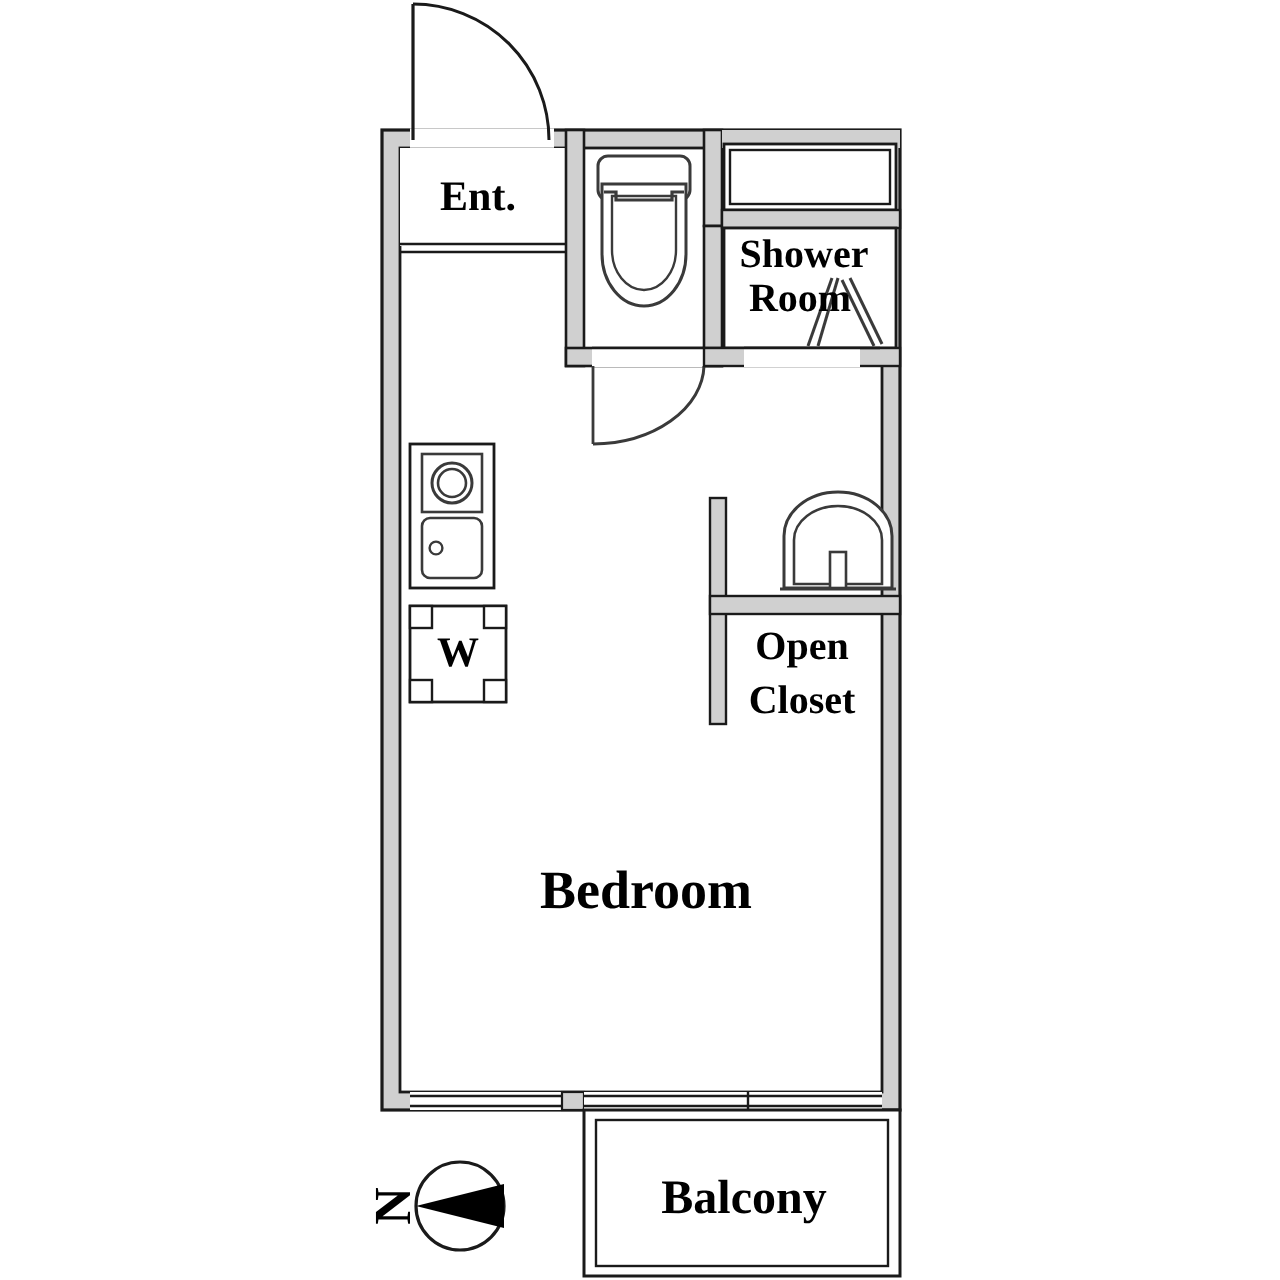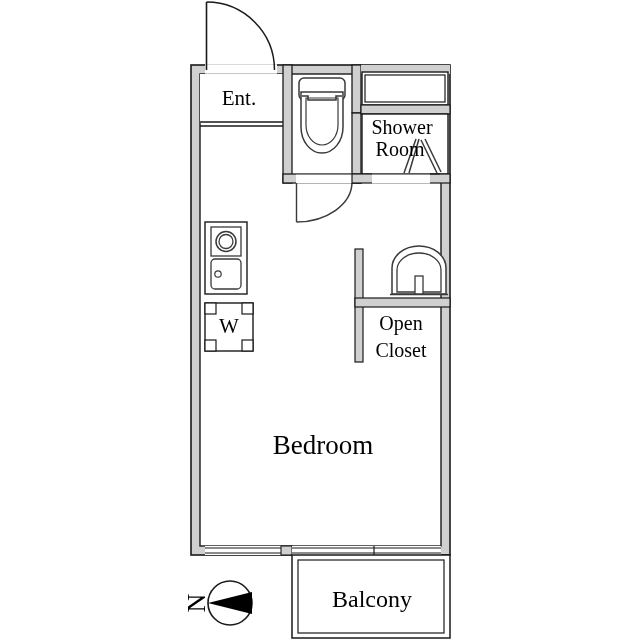--- a/index.html
+++ b/index.html
@@ -12,20 +12,21 @@
     height: 640px;
     position: relative;
     font-family: "Liberation Serif", serif;
     overflow: hidden;
   }
   #plan-root {
     position: absolute;
     left: 0; top: 0;
     width: 640px;
     height: 476px;
+    font-weight: bold;
   }
   svg.plan {
     display: block;
     width: 640px;
     height: 640px;
   }
   .room-label {
     font-family: "Liberation Serif", serif;
     fill: #000000;
     text-anchor: middle;

